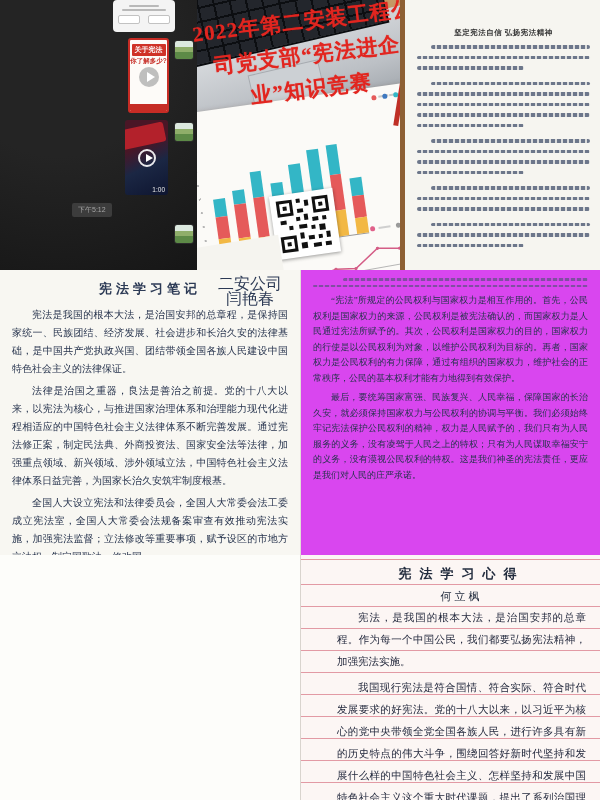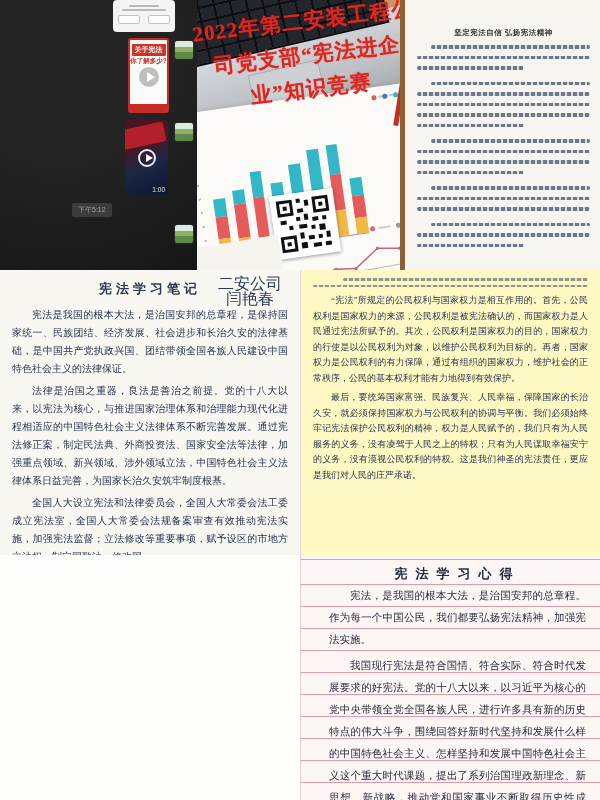--- a/index.html
+++ b/index.html
@@ -91,30 +91,30 @@
   .hand{color:#26334d;text-align:justify;font-family:"Liberation Serif","DejaVu Serif",serif;}
   .hand p{margin:0 0 4px;text-indent:2em;}
 
   
   .pageB{left:0;top:270px;width:300px;height:285px;background:#f8f7f2;padding:6px 12px 4px;overflow:hidden;}
   .pb-head{position:absolute;right:18px;top:6px;text-align:center;font-size:16px;line-height:15px;color:#2c3a55;}
   .pb-title{text-align:center;font-size:13px;letter-spacing:4px;color:#2c3a55;margin:4px 0 8px;font-weight:700;}
   .pageB .hand{font-size:10px;line-height:18px;}
 
   
-  .pageC{left:300px;top:270px;width:300px;height:285px;background:#fef9c3;border-left:1px solid #e2dfd8;
+  .pageC{left:300px;top:270px;width:300px;height:285px;background:#d946ef;border-left:1px solid #e2dfd8;
     padding:4px 12px;overflow:hidden;}
   .pageC .hand{font-size:9px;line-height:15.5px;}
 
   
   .poster{left:0;top:555px;width:300px;height:245px;background:#fdfdfa;overflow:hidden;}
 
   
   .pageG{left:300px;top:555px;width:300px;height:245px;background:#fcf6f4;overflow:hidden;
-    padding:8px 14px 0 28px;
+    padding:8px 14px 0 36px;
     background-image:repeating-linear-gradient(to bottom,transparent 0 21px,#e29aa4 21px 22px);
     background-position:0 8px;border-left:1px solid #d9d4ce;}
   .pg-title{text-align:center;font-size:13px;font-weight:700;letter-spacing:8px;color:#222c3e;line-height:22px;}
   .pg-author{text-align:center;font-size:11px;letter-spacing:3px;color:#222c3e;line-height:22px;}
   .pageG .hand{font-size:10.5px;line-height:22px;color:#242a3e;}
 </style>
 </head>
 <body>
 
 <div id="canvas">
@@ -328,20 +328,21 @@
     
 
     
     
     
     
   </div>
 
   <div class="abs pageG">
     <div class="pg-title">宪法学习心得</div>
+    <div class="pg-author">何立枫</div>
     <div class="hand">
       <p>宪法，是我国的根本大法，是治国安邦的总章程。作为每一个中国公民，我们都要弘扬宪法精神，加强宪法实施。</p>
       <p>我国现行宪法是符合国情、符合实际、符合时代发展要求的好宪法。党的十八大以来，以习近平为核心的党中央带领全党全国各族人民，进行许多具有新的历史特点的伟大斗争，围绕回答好新时代坚持和发展什么样的中国特色社会主义、怎样坚持和发展中国特色社会主义这个重大时代课题，提出了系列治国理政新理念、新思想、新战略，推动党和国家事业不断取得历史性成就、发生历史性变革，中国特色社会主义进入新时代。</p>
 
     </div>
   </div>
 
 </div>
 
 </body></html>

